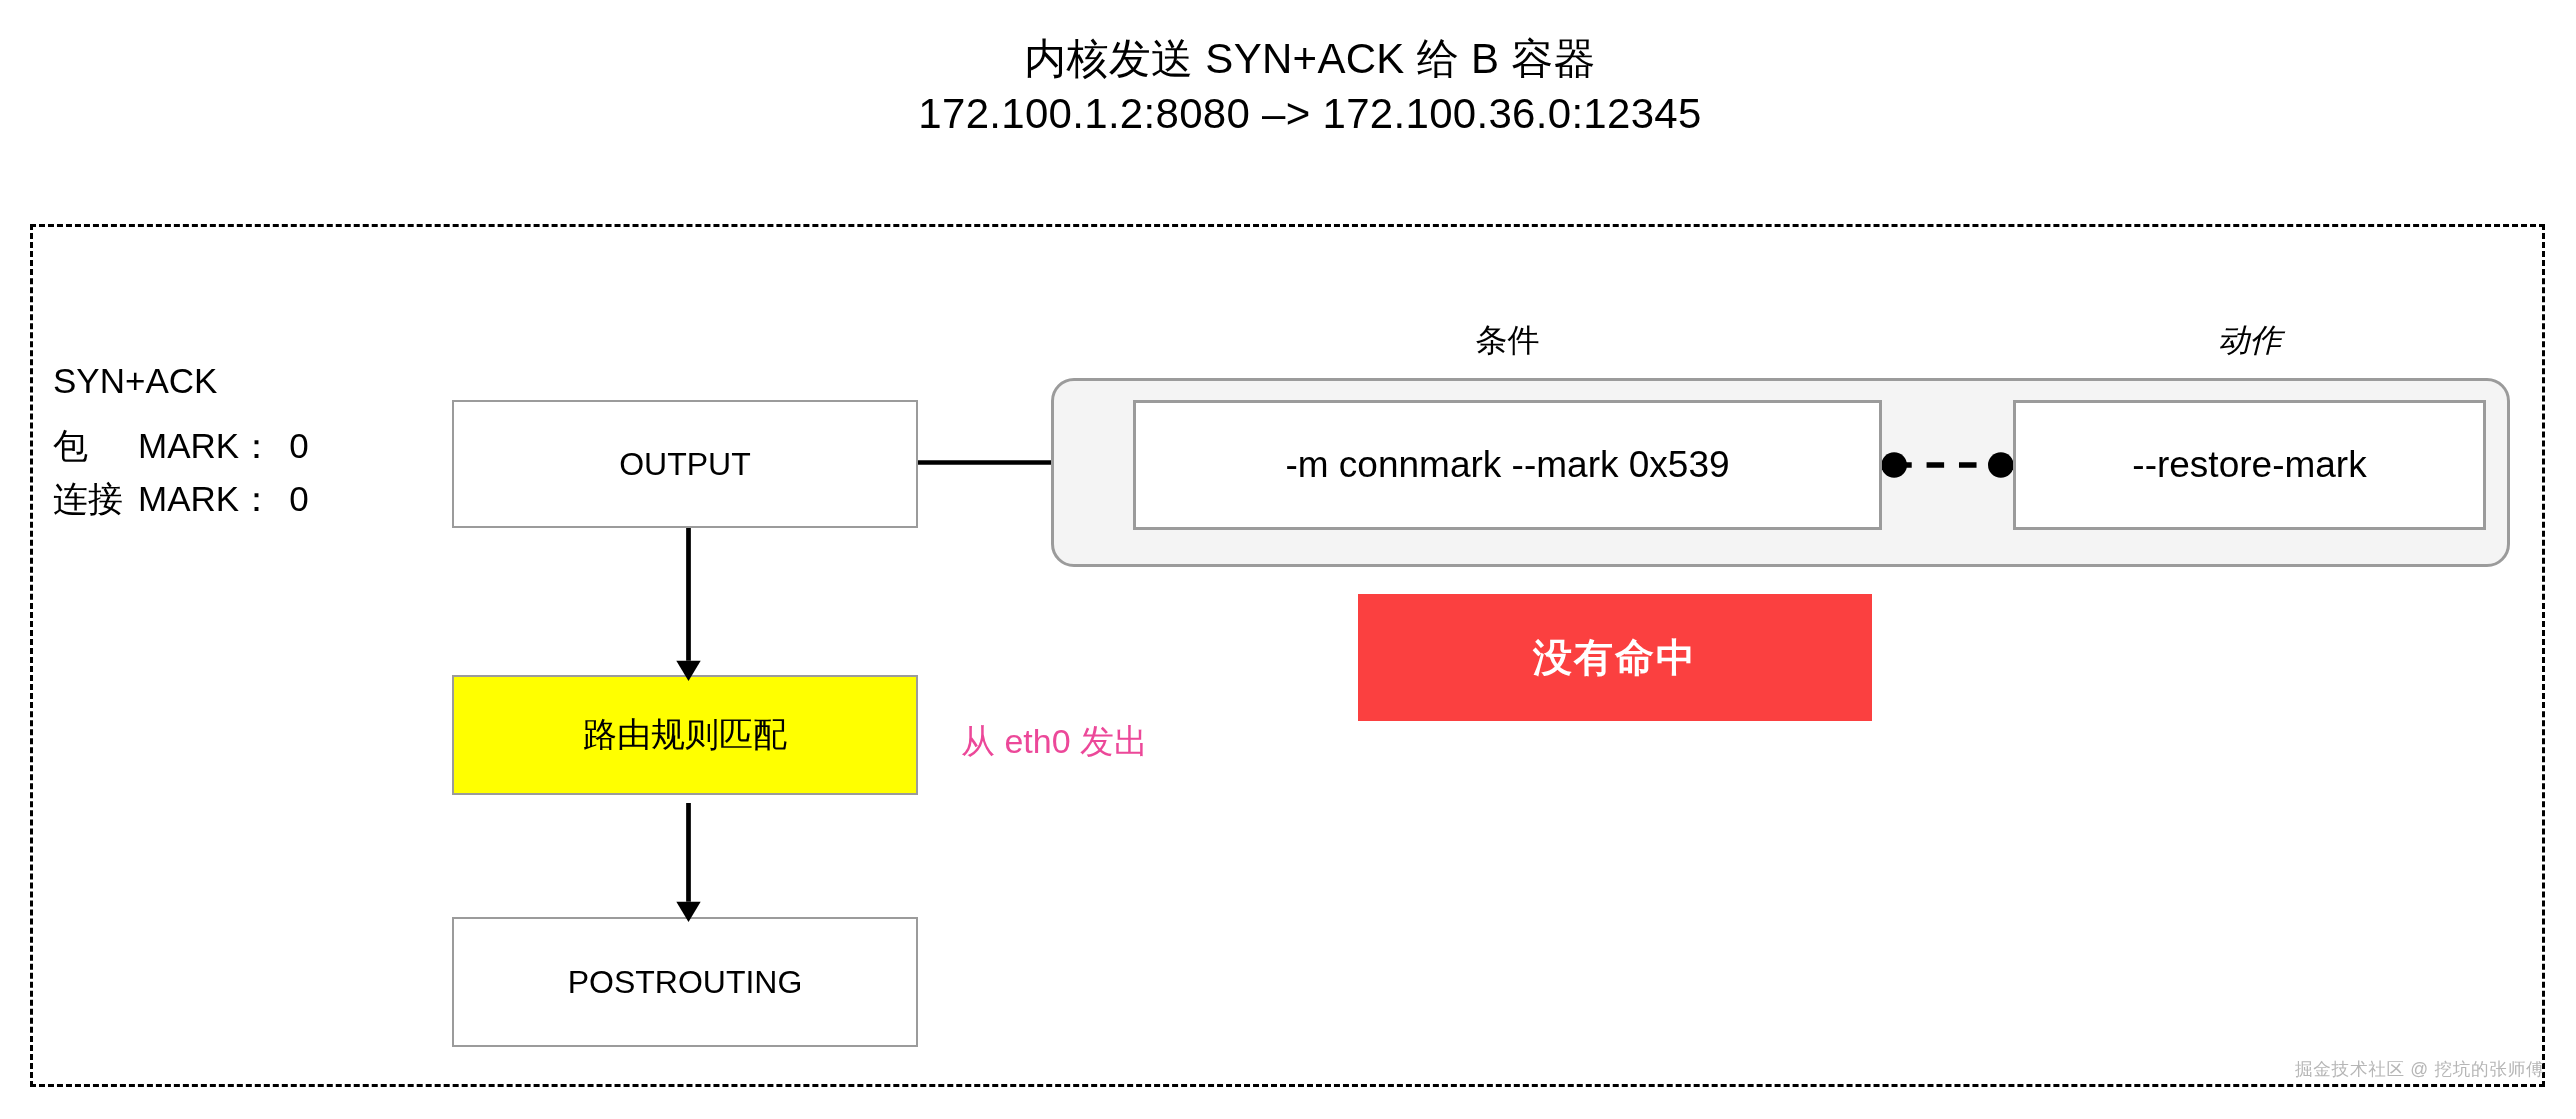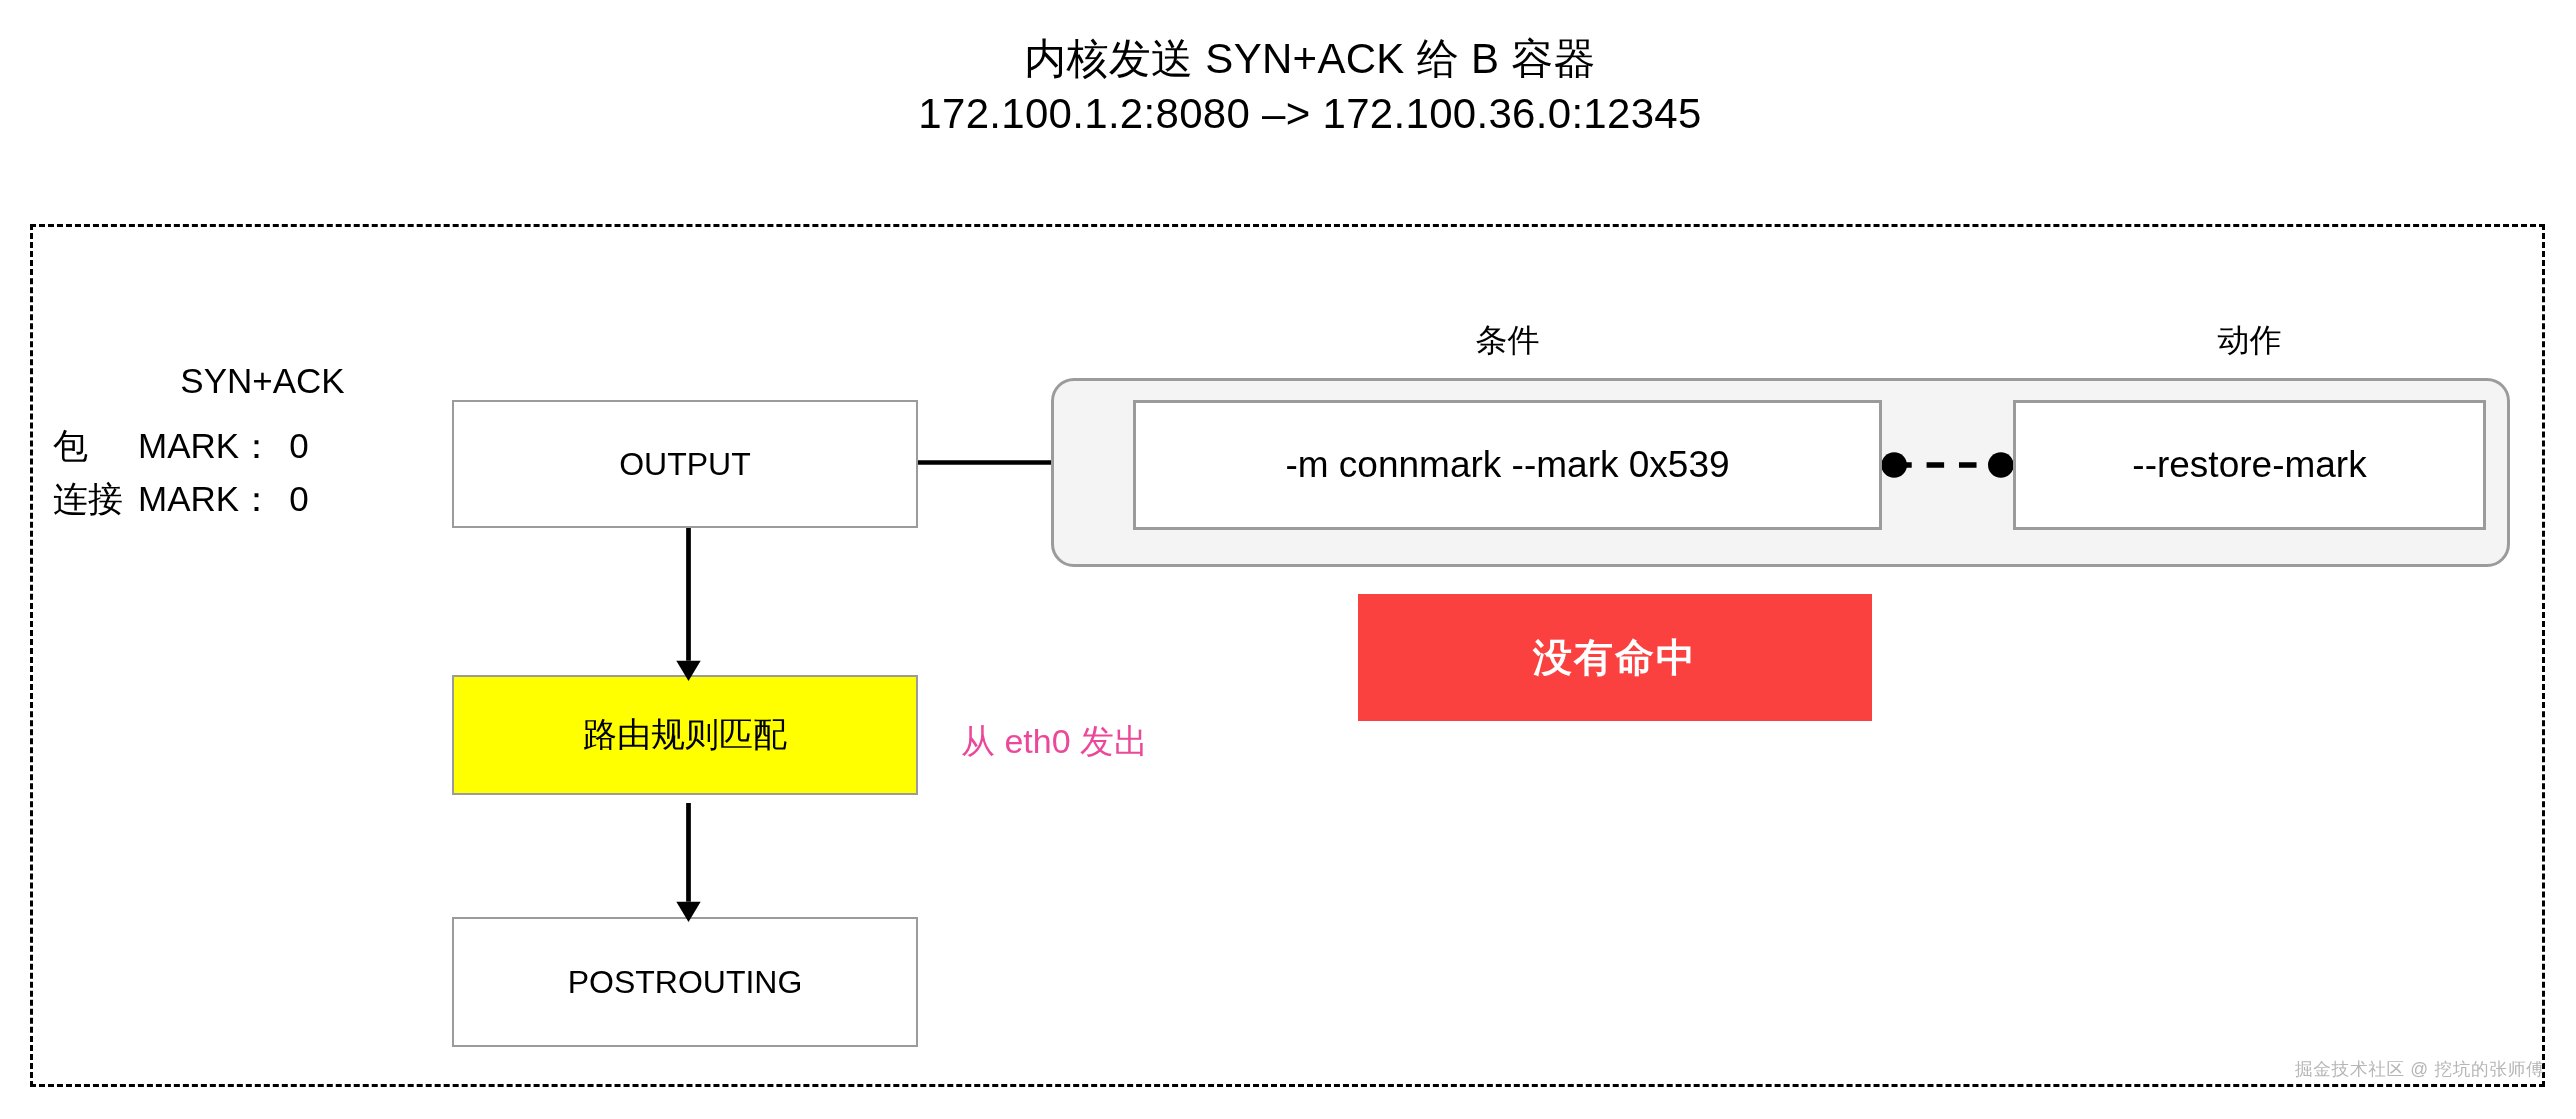--- a/index.html
+++ b/index.html
@@ -55,21 +55,21 @@
     top: 363px;
     width: 419px;
   }
   .status-row {
     display: flex;
     align-items: baseline;
     font-size: 35px;
     line-height: 1.0;
     white-space: nowrap;
   }
-  .status-row.r1 { margin-bottom: 30px; justify-content: center; }
+  .status-row.r1 { margin-bottom: 30px; }
   .status-row.r2 { margin-bottom: 17.6px; }
   .status-key {
     display: inline-block;
     width: 85px;
   }
   .status-mark { display:inline-block; }
   .status-val { display:inline-block; margin-left: 15px; }
 
   
   .box {
@@ -122,21 +122,21 @@
 
   
   .panel-header {
     position: absolute;
     font-size: 32px;
     color: #000;
     text-align: center;
     white-space: nowrap;
   }
   #header-condition { left: 1133px; top: 319px; width: 749px; }
-  #header-action    { left: 2013px; top: 319px; width: 473px; }
+  #header-action    { left: 2013px; top: 319px; width: 473px; font-style: italic; }
 
   
   .dot-connector {
     position: absolute;
     left: 1882px;
     top: 448px;
     width: 131px;
     height: 34px;
   }
 

